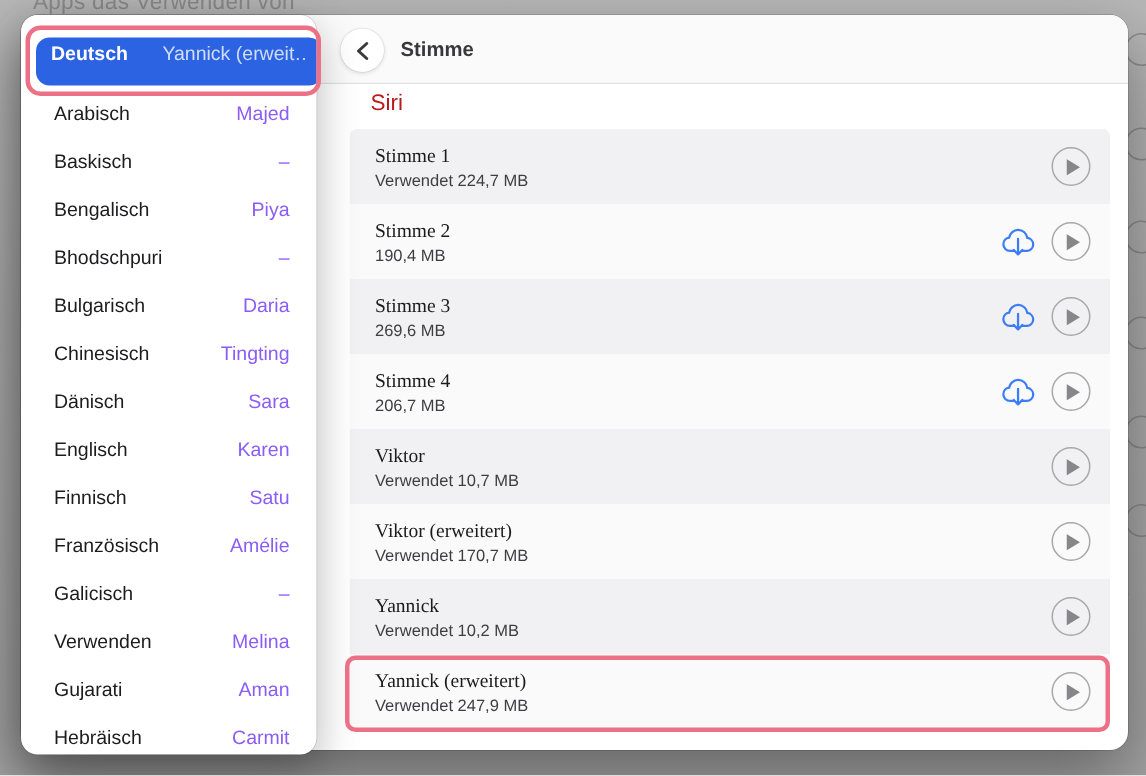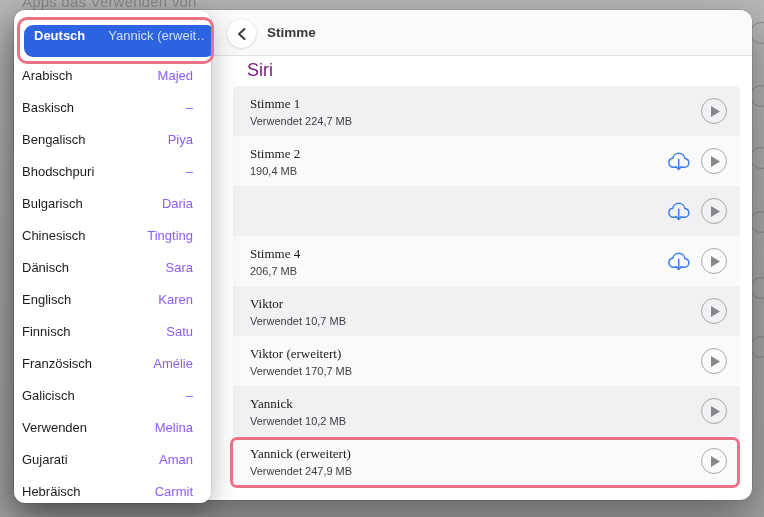--- a/index.html
+++ b/index.html
@@ -41,21 +41,21 @@
     background: #ffffff; border-radius: 50%; border: none; cursor: pointer;
     box-shadow: 0 0 0 .5px rgba(0,0,0,.07), 0 1px 3px rgba(0,0,0,.13);
     display: flex; align-items: center; justify-content: center;
   }
   .sheet-title {
     position: absolute; left: 253px; top: 0; line-height: 46px;
     font-size: 13.5px; font-weight: 700; color: #39393c;
   }
   .section-label {
     position: absolute; left: 233px; top: 50px;
-    font-size: 18px; color: #701a75;
+    font-size: 15px; color: #b91c1c;
   }
 
   
   .voice-list {
     position: absolute; left: 219px; top: 76px; width: 507px;
     border-radius: 5px; overflow: hidden;
   }
   .voice-row {
     height: 50px; display: flex; align-items: center;
     padding: 0 13px 0 17px; cursor: default;
@@ -85,21 +85,21 @@
     position: absolute; left: 10px; top: 15px; width: 191px; height: 32px;
     background: var(--accent_blue); border-radius: 9px; cursor: pointer;
     display: flex; align-items: center; justify-content: space-between;
     padding: 0 9px 12px 10px;
   }
   .pill-language { font-size: 13px; font-weight: 700; color: #ffffff; white-space: nowrap; }
   .pill-voice { font-size: 13px; color: rgba(255,255,255,.78); white-space: nowrap; overflow: hidden; margin-left: 23px; }
   .lang-list { position: absolute; left: 0; top: 49px; right: 0; }
   .lang-item {
     height: 32px; display: flex; align-items: center; justify-content: space-between;
-    padding: 0 18px 0 8px; cursor: pointer;
+    padding: 0 18px 0 22px; cursor: pointer;
   }
   .lang-name  { font-size: 13px; color: #1c1c1e; }
   .lang-voice { font-size: 13px; color: #8b5cf6; }
 
   
   .annotation-box {
     position: absolute; z-index: 10; pointer-events: none;
     border: 3.5px solid var(--annotation_pink);
   }
   .annotation-language { left: 17px; top: 17px; width: 197px; height: 47px; border-radius: 10px; }
@@ -164,20 +164,24 @@
       <button class="play-button">
         <span>
           <svg width="9" height="11" viewBox="0 0 9 11">
             <polygon points="0,0 9,5.5 0,11" fill="#87878b"></polygon>
           </svg>
         </span>
       </button>
     </div>
   </div>
         <div class="voice-row">
+    <div class="voice-text">
+      <span class="voice-name">Stimme 3</span>
+      <span class="voice-detail">269,6 MB</span>
+    </div>
     <div class="voice-icons">
       <button class="cloud-btn">
         <svg width="24" height="21" viewBox="0 0 24 21">
           <path d="M8.8,16.3 H6.4 C3.9,16.3 1.9,14.3 1.9,11.8 C1.9,9.5 3.6,7.6 5.8,7.35 C6.3,4.5 8.8,2.3 11.8,2.3 C14.9,2.3 17.5,4.6 17.9,7.6 C20.1,7.9 21.8,9.8 21.8,12 C21.8,14.4 19.9,16.3 17.5,16.3 H14.6" fill="none" stroke="#3b7df6" stroke-width="1.5" stroke-linecap="round"></path>
           <path d="M11.7,8.2 V18.4 M8.9,15.6 L11.7,18.6 L14.5,15.6" fill="none" stroke="#3b7df6" stroke-width="1.5" stroke-linecap="round" stroke-linejoin="round"></path>
         </svg>
       </button>
       <button class="play-button">
         <span>
           <svg width="9" height="11" viewBox="0 0 9 11">

